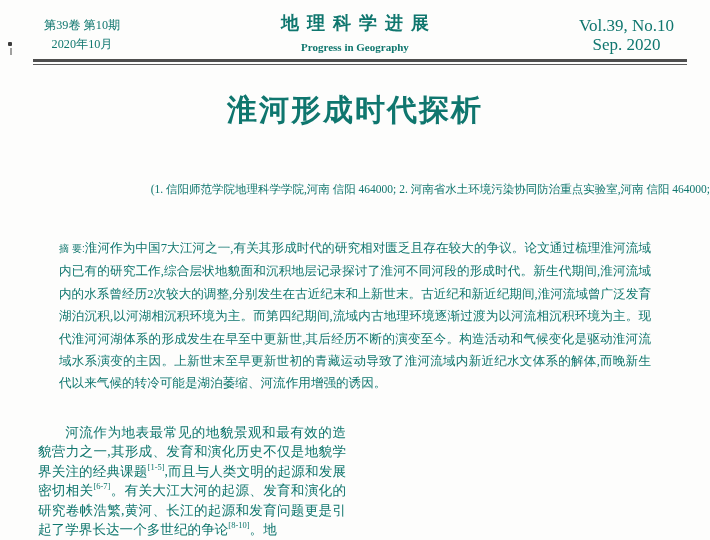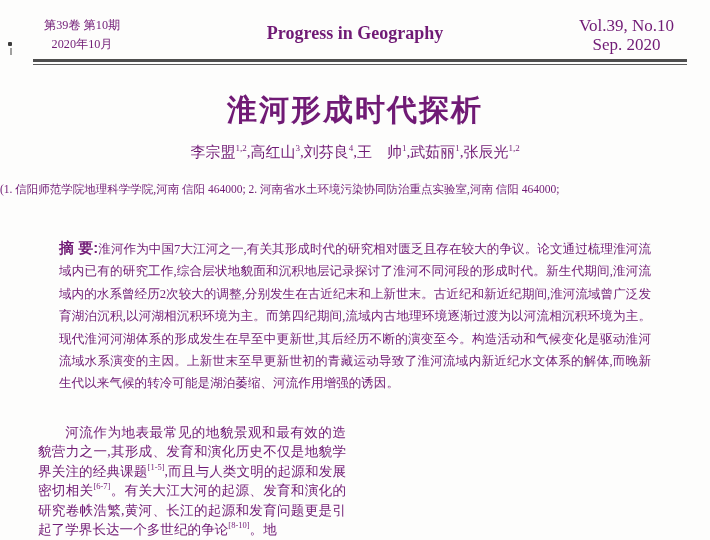--- a/index.html
+++ b/index.html
@@ -1,49 +1,49 @@
 <!DOCTYPE html>
 <html><head>
 <meta charset="utf-8">
 <style>
   * { margin:0; padding:0; box-sizing:border-box; }
   html,body { background:#e8e8e8; }
   .page {
     position:relative; width:710px; height:540px;
     background:#fdfdfc; overflow:hidden;
     font-family:"Liberation Serif","DejaVu Serif",serif;
-    color:#701a75;
+    color:#0f766e;
   }
   
   .h-left  { position:absolute; top:16px; left:44px;  font-size:12.2px; line-height:19px; text-align:center; }
   .h-right { position:absolute; top:16px; right:36px; font-size:17px; line-height:19px; text-align:center; }
   .h-center{ position:absolute; top:11px; left:0; width:100%; text-align:center; }
   .h-center .cn { font-size:18px; font-weight:600; letter-spacing:8px; text-indent:8px; }
-  .h-center .en { font-size:18px; font-weight:600; margin-top:12px; }
+  .h-center .en { font-size:11px; font-weight:600; margin-top:6px; }
   .rule-thick { position:absolute; top:59px;   left:33px; width:654px; height:2.5px; background:#4e4e4e; }
   .rule-thin  { position:absolute; top:63.5px; left:33px; width:654px; height:1.2px; background:#5a5a5a; }
   
   .title {
     position:absolute; top:90px; left:0; width:100%; text-align:center;
     font-family:"Liberation Sans","DejaVu Sans",sans-serif;
     font-size:30px; font-weight:bold; letter-spacing:2px;
   }
   .authors { position:absolute; top:143px; left:0; width:100%; text-align:center; font-size:15px; }
   .authors sup { font-size:9px; }
-  .affils  { position:absolute; top:179px; left:0; width:100%; text-align:left; font-size:11.5px; line-height:20px; }
+  .affils  { position:absolute; top:179px; left:0; width:100%; text-align:right; font-size:11.5px; line-height:20px; }
   
   .abstract {
     position:absolute; top:237px; left:59px; width:592px;
     font-size:12.6px; line-height:22.4px; text-align:justify;
   }
   .abstract p { margin:0; }
   .blabel {
-    font-weight:bold;
+    font-weight:normal;
     font-family:"Liberation Sans","DejaVu Sans",sans-serif;
-    font-size:15px;
+    font-size:10px;
   }
   
   .columns {
     position:absolute; top:423px; left:38px; width:635px;
     display:flex; gap:19px;
     font-size:13.6px; line-height:19.4px; text-align:justify;
   }
   .col { width:308px; }
   .col p { margin:0; }
   .indent { text-indent:2em; }
@@ -59,34 +59,34 @@
 
   <div class="speck1"></div>
   <div class="speck2"></div>
 
   <div class="h-left">
     <div>第39卷 第10期</div>
     <div>2020年10月</div>
   </div>
 
   <div class="h-center">
+    <div class="cn">地理科学进展</div>
     <div class="en">Progress in Geography</div>
   </div>
 
   <div class="h-right">
     <div>Vol.39, No.10</div>
     <div>Sep. 2020</div>
   </div>
 
   <div class="rule-thick"></div>
   <div class="rule-thin"></div>
 
   <div class="title">淮河形成时代探析</div>
 
-  <div class="authors"><span>李宗盟</span><sup>1,2</sup><span>,高红山</span><sup>3</sup><span>,刘芬良</span><sup>4</sup><span>,王　帅</span><sup>1</sup><span>,武茹丽</span><sup>1</sup><span>,张辰光</span><sup>1,2</sup></div>
 
   <div class="affils">
     <div>(1. 信阳师范学院地理科学学院,河南 信阳 464000; 2. 河南省水土环境污染协同防治重点实验室,河南 信阳 464000;</div>
   </div>
 
   <div class="abstract">
     <p><span class="blabel">摘 要:</span><span>淮河作为中国7大江河之一,有关其形成时代的研究相对匮乏且存在较大的争议。论文通过梳理淮河流域内已有的研究工作,综合层状地貌面和沉积地层记录探讨了淮河不同河段的形成时代。新生代期间,淮河流域内的水系曾经历2次较大的调整,分别发生在古近纪末和上新世末。古近纪和新近纪期间,淮河流域曾广泛发育湖泊沉积,以河湖相沉积环境为主。而第四纪期间,流域内古地理环境逐渐过渡为以河流相沉积环境为主。现代淮河河湖体系的形成发生在早至中更新世,其后经历不断的演变至今。构造活动和气候变化是驱动淮河流域水系演变的主因。上新世末至早更新世初的青藏运动导致了淮河流域内新近纪水文体系的解体,而晚新生代以来气候的转冷可能是湖泊萎缩、河流作用增强的诱因。</span></p>
   </div>
 
   <div class="columns">

